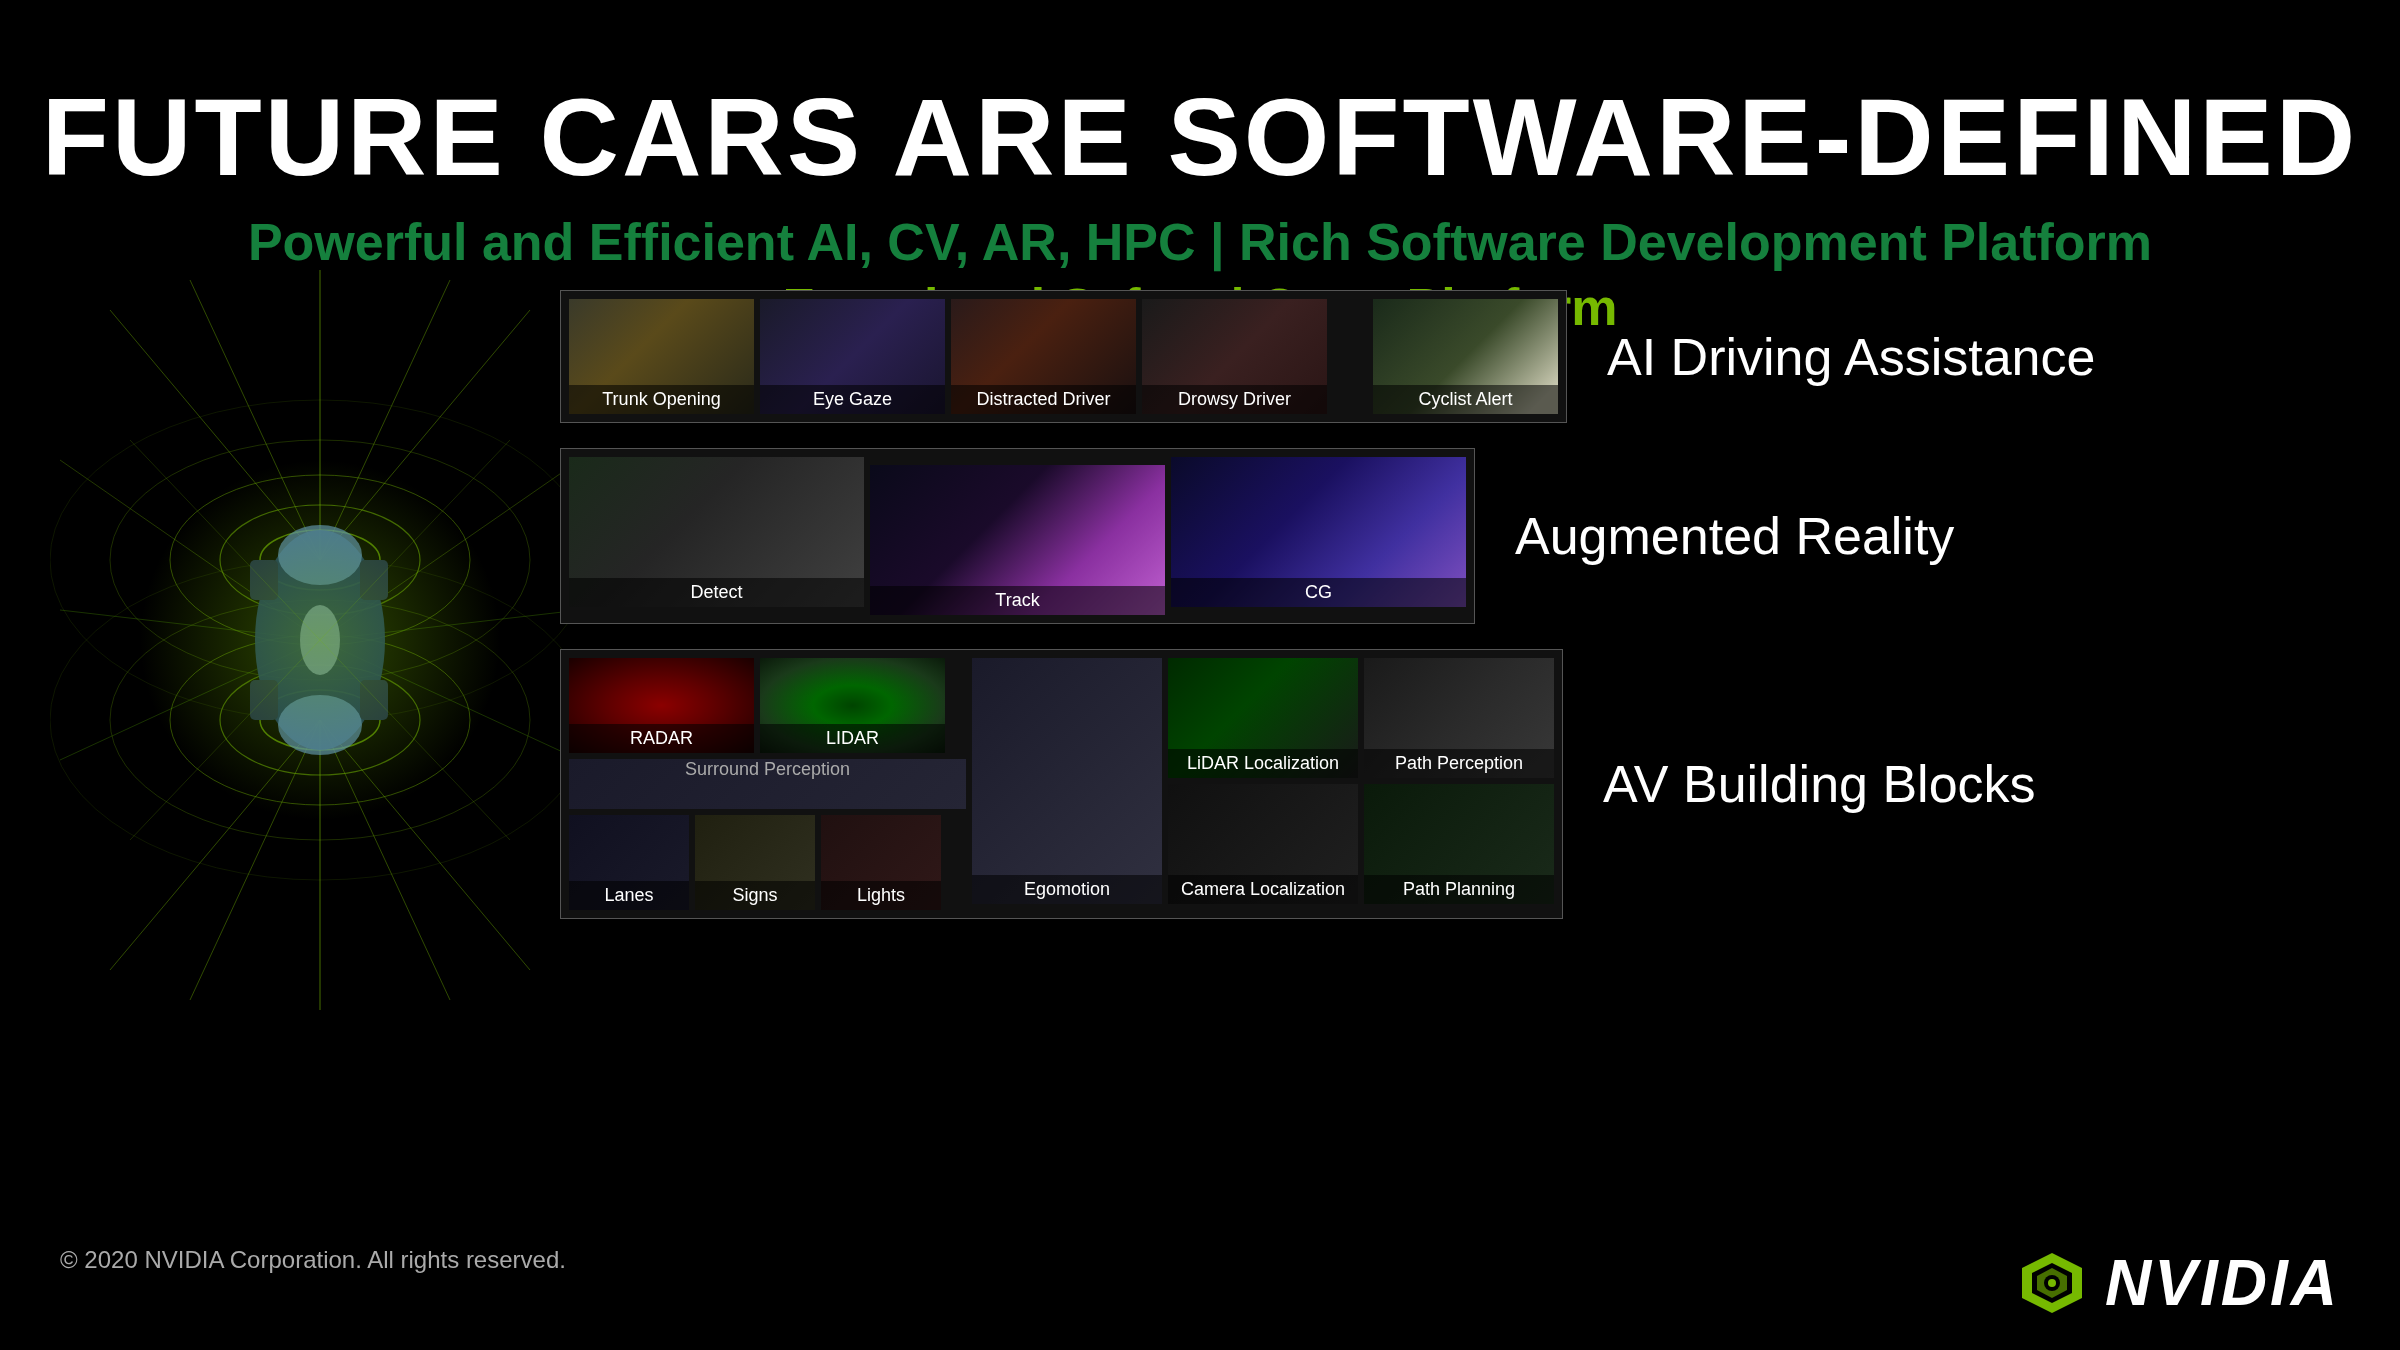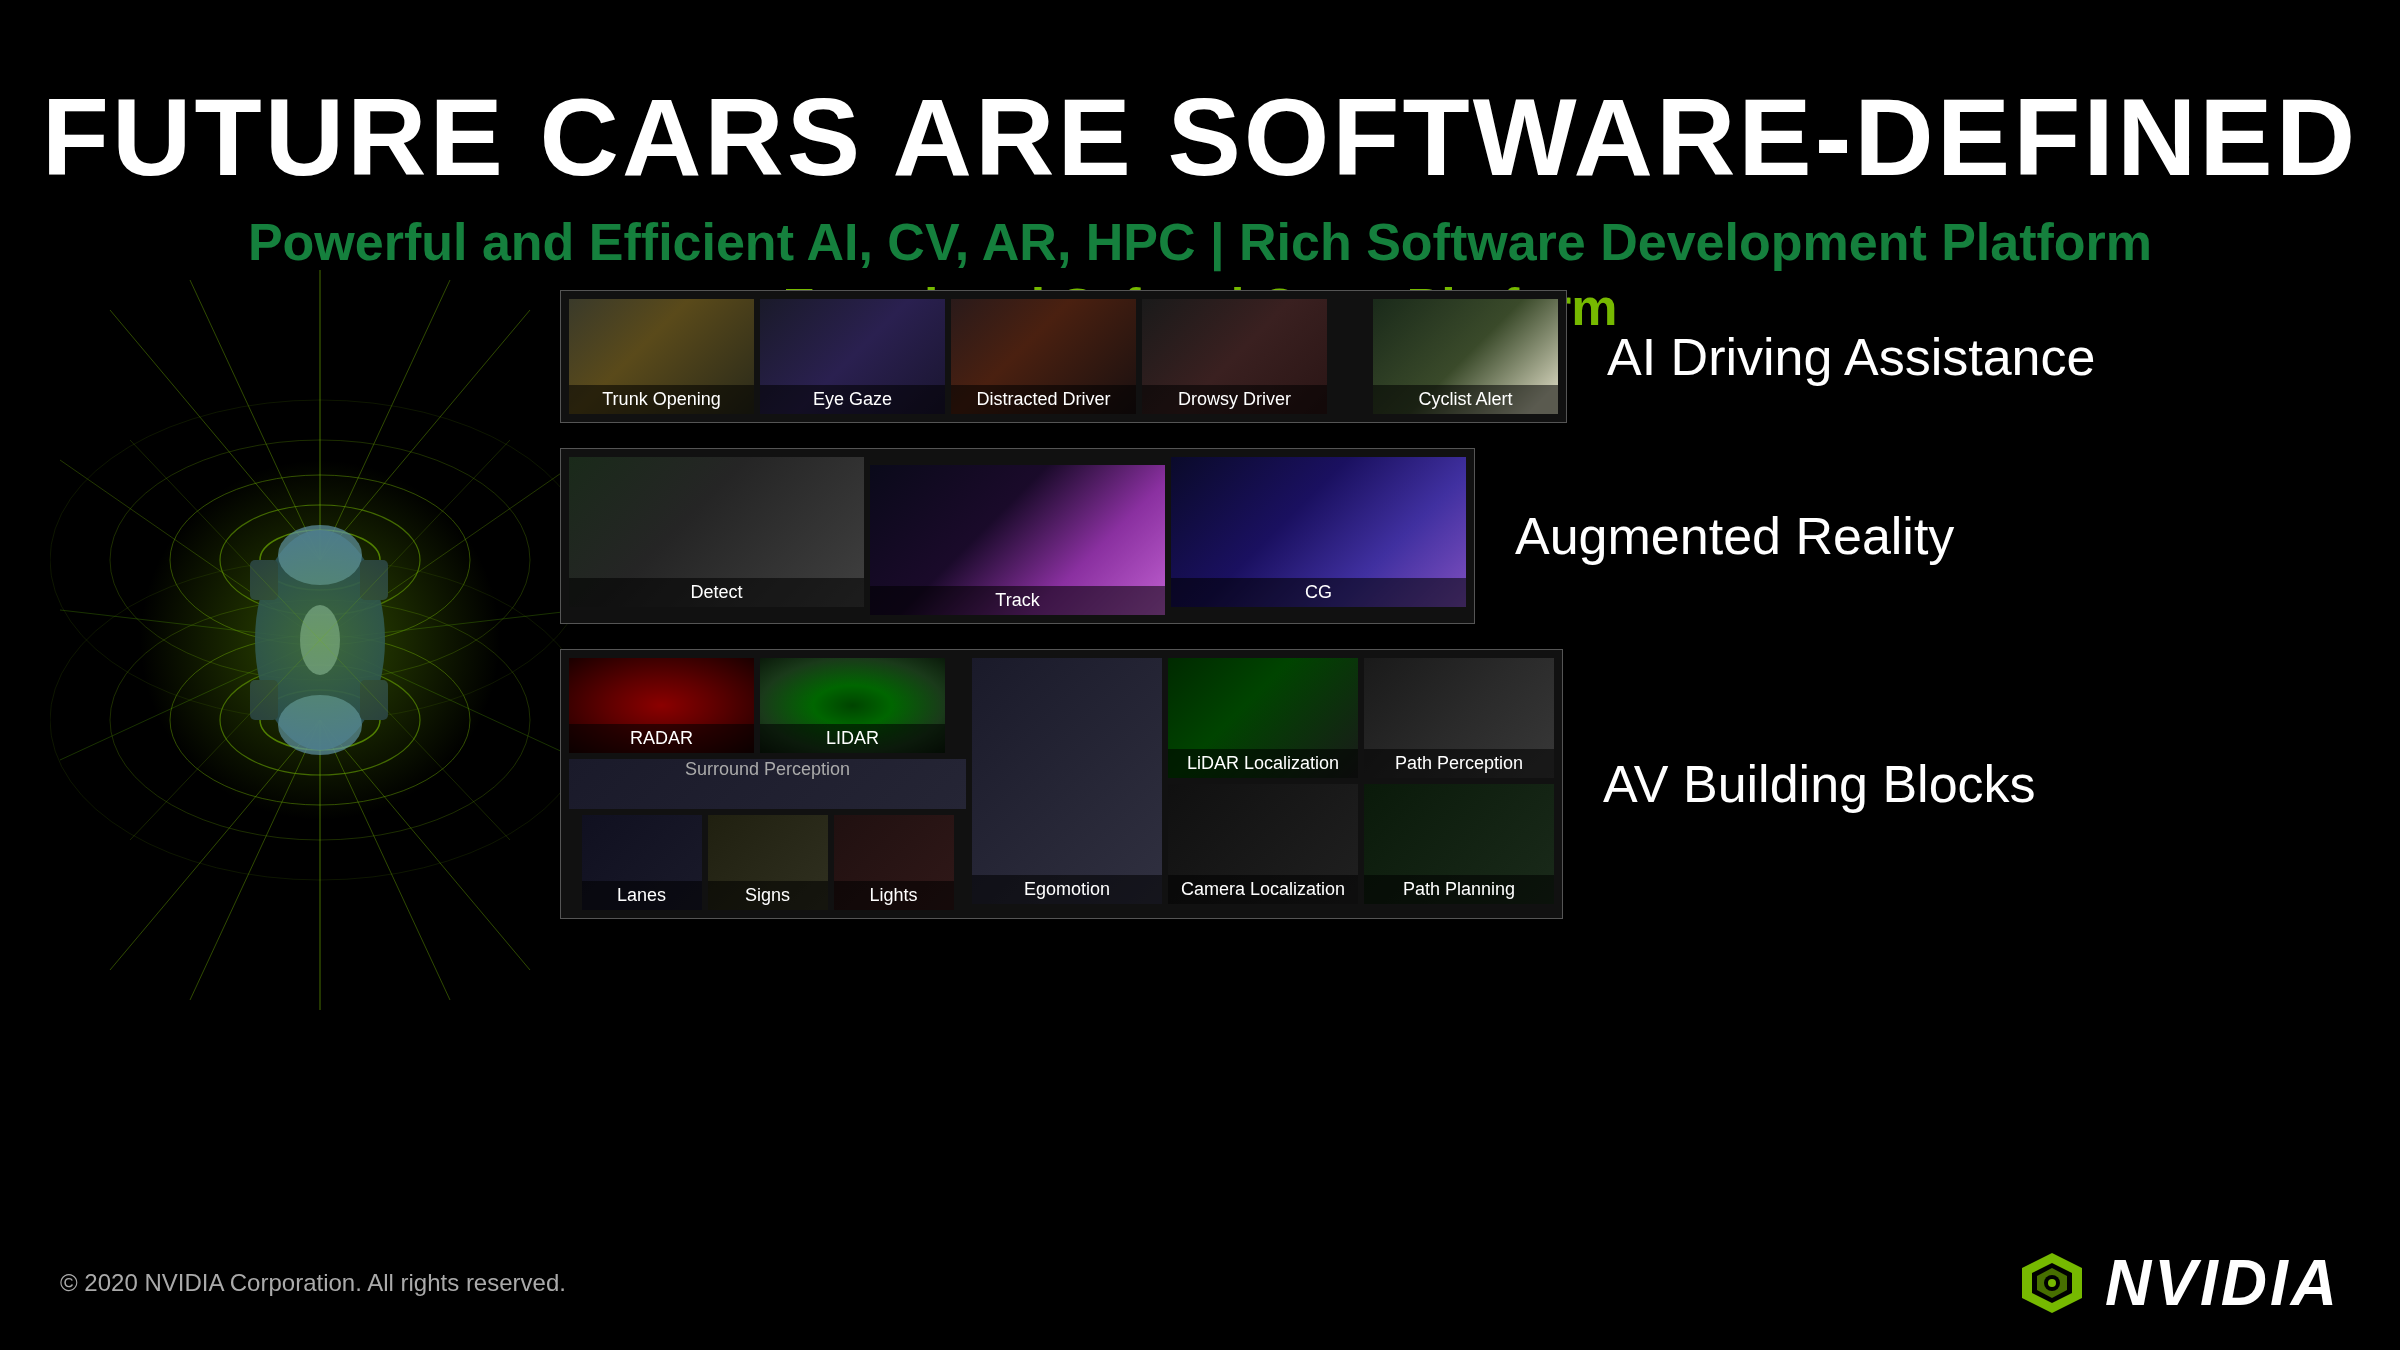--- a/index.html
+++ b/index.html
@@ -145,21 +145,20 @@
     }
 
     
     .footer {
       position: absolute;
       bottom: 30px;
       left: 60px;
       right: 60px;
       display: flex;
       justify-content: space-between;
-      align-items: center;
       z-index: 3;
     }
 
     .copyright {
       color: #aaa;
       font-size: 24px;
     }
 
     
     .nvidia-logo {
@@ -318,21 +317,21 @@
             </div>
             <div class="thumb bg-lidar" style="width:185px;height:95px;">
               <div class="thumb-label">LIDAR</div>
             </div>
           </div>
 
           <div class="thumb bg-surround" style="width:397px;height:50px; display:flex; align-items:flex-start; justify-content:center;">
             <div style="color:#aaa; font-size:18px; text-align:center;">Surround Perception</div>
           </div>
 
-          <div style="display:flex; gap:6px;justify-content:center;">
+          <div style="display:flex; gap:6px;">
             <div class="thumb bg-lanes" style="width:120px;height:95px;">
               <div class="thumb-label">Lanes</div>
             </div>
             <div class="thumb bg-signs" style="width:120px;height:95px;">
               <div class="thumb-label">Signs</div>
             </div>
             <div class="thumb bg-lights" style="width:120px;height:95px;">
               <div class="thumb-label">Lights</div>
             </div>
           </div>

